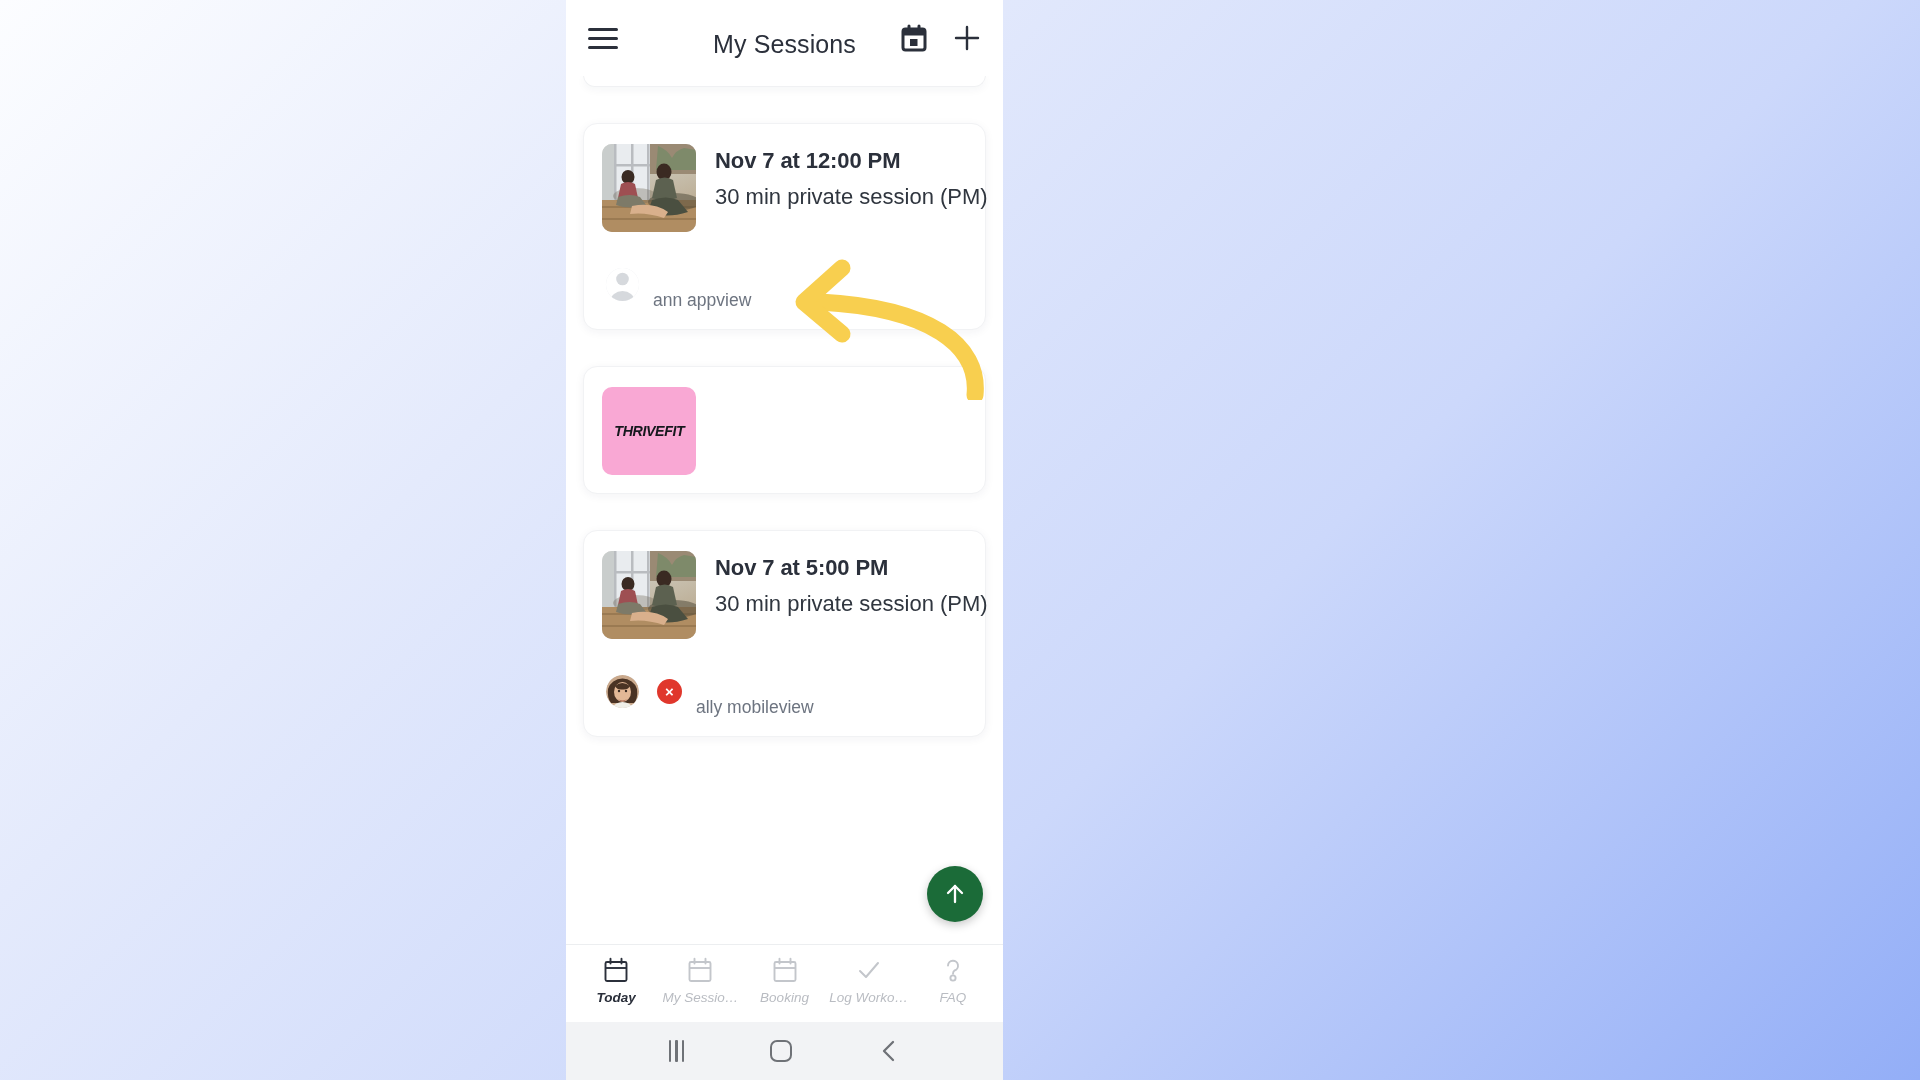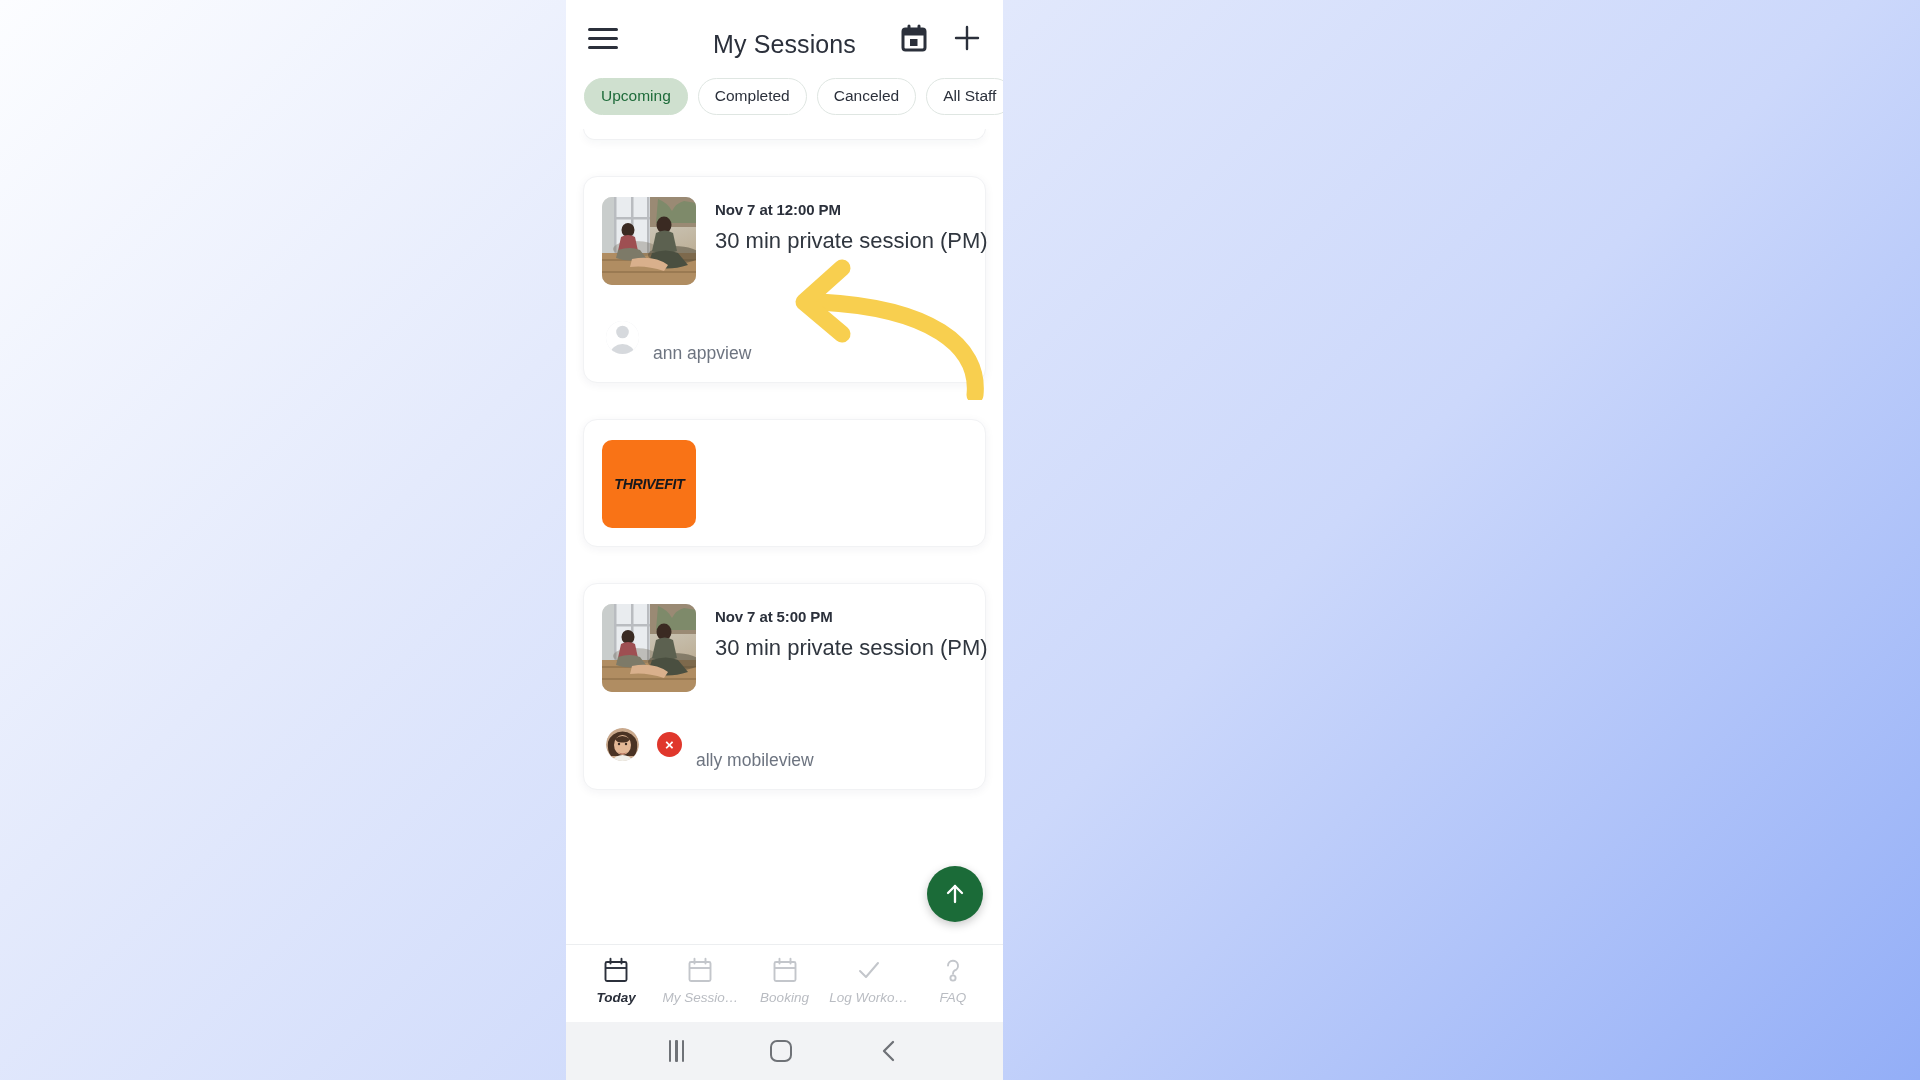--- a/index.html
+++ b/index.html
@@ -123,35 +123,35 @@
   .thumb {
     width: 94px; height: 88px;
     border-radius: 10px;
     flex: 0 0 94px;
     overflow: hidden;
     background: #efefef;
   }
   .thumb svg { display: block; width: 100%; height: 100%; }
   .logo-thumb {
     display: flex; align-items: center; justify-content: center;
-    background: #f97316;
+    background: #f9a8d4;
   }
   .logo-text {
     font-family: "Liberation Sans", sans-serif;
     font-style: italic;
     font-weight: bold;
     font-size: 14px;
     letter-spacing: -0.4px;
     color: #16181d;
     transform: scaleX(1.02);
   }
   .logo-text .light { font-weight: bold; }
   .card-text { padding-top: 4px; min-width: 0; }
   .card-time {
-    font-size: 15px;
+    font-size: 22px;
     font-weight: bold;
     color: #2b303b;
     letter-spacing: -.1px;
     white-space: nowrap;
   }
   .card-desc {
     font-size: 22px;
     color: #30363f;
     margin-top: 10px;
     white-space: nowrap;
@@ -287,26 +287,20 @@
       </div>
       <div class="icon-btn">
         <svg width="28" height="28" viewBox="0 0 28 28" aria-hidden="true">
           <line x1="14" y1="3" x2="14" y2="25" stroke="#2b303b" stroke-width="2.4" stroke-linecap="round"></line>
           <line x1="3" y1="14" x2="25" y2="14" stroke="#2b303b" stroke-width="2.4" stroke-linecap="round"></line>
         </svg>
       </div>
     </div>
   </div>
 
-  <div class="chip-row">
-    <div class="chip active">Upcoming</div>
-    <div class="chip">Completed</div>
-    <div class="chip">Canceled</div>
-    <div class="chip">All Staff</div>
-  </div>
 
   <div class="session-scroll">
 
     <div class="card-partial"></div>
 
     <div class="session-card">
       <div class="card-main">
         <div class="thumb">
           <svg viewBox="0 0 94 88" preserveAspectRatio="xMidYMid slice" aria-hidden="true">
             <defs>

